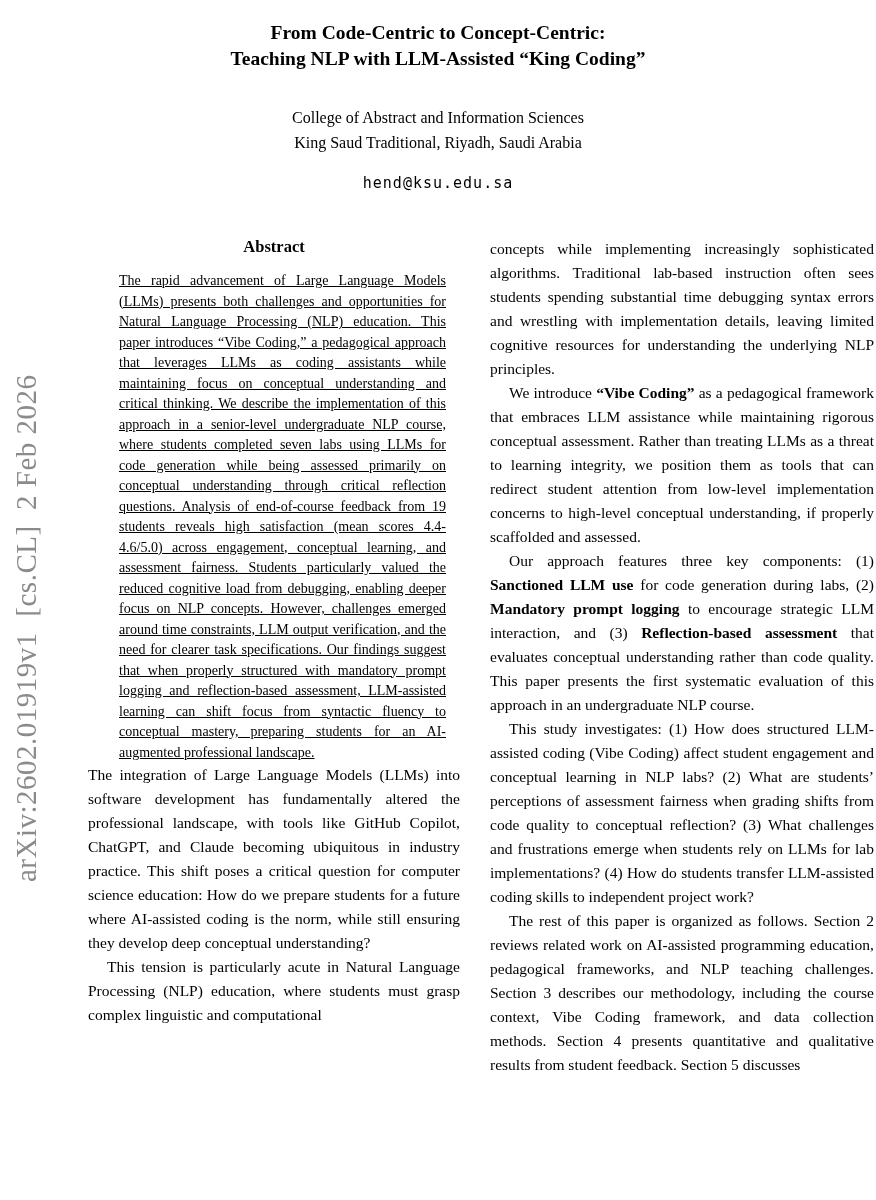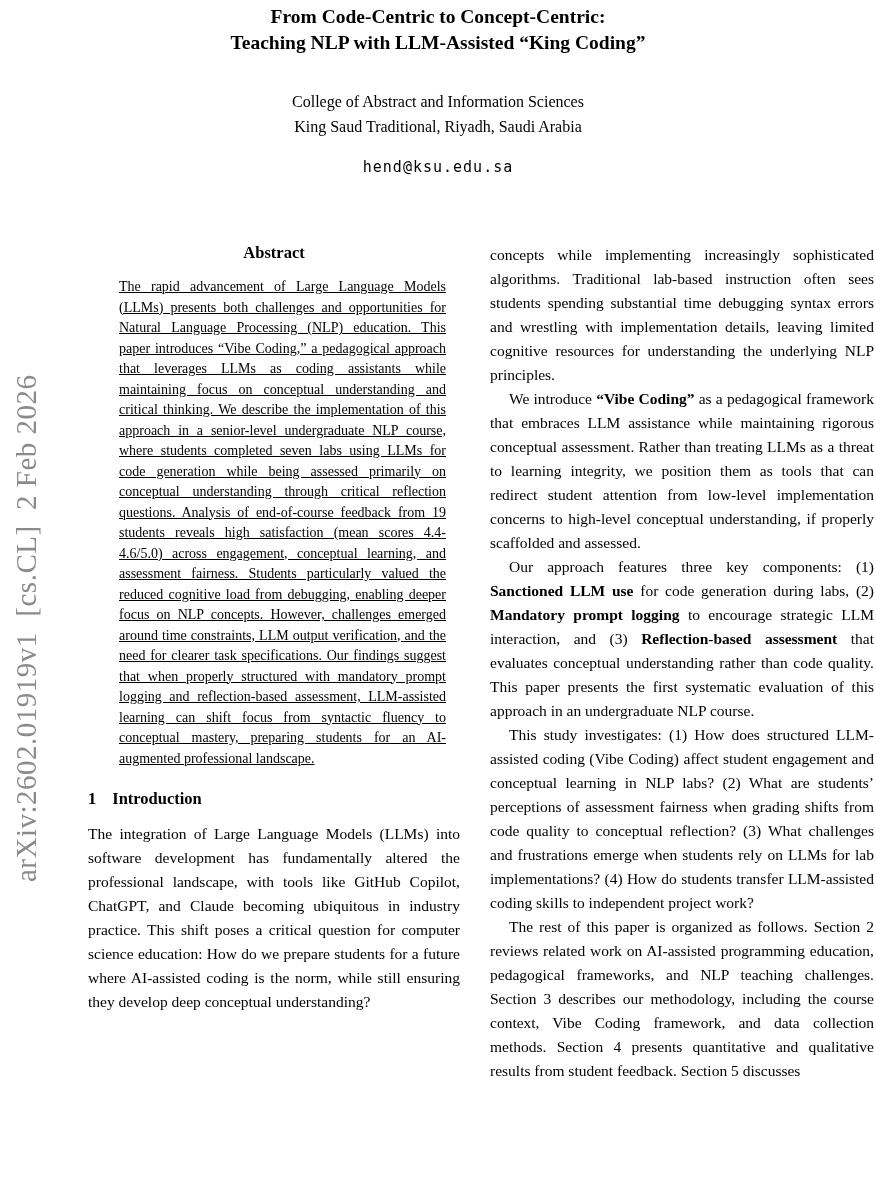--- a/index.html
+++ b/index.html
@@ -21,36 +21,36 @@
     left: 10px;
     transform: rotate(-90deg);
     transform-origin: 0 0;
     white-space: pre;
     font-size: 29px;
     color: #8b8b8b;
     letter-spacing: 0.5px;
   }
 
   
-  .header { text-align: center; padding-top: 4px; }
+  .header { text-align: center; padding-top: 20px; }
   .title { font-size: 19.5px; font-weight: bold; line-height: 1.32; }
   .title-line { display: block; }
   .authors { margin-top: 34px; font-size: 16px; line-height: 25px; }
   .author-name { font-weight: bold; }
   .email {
     font-family: "DejaVu Sans Mono", monospace;
     font-size: 15px;
     letter-spacing: 1px;
     margin-top: 16px;
   }
 
   
   .columns {
     position: absolute;
-    top: 243px;
+    top: 237px;
     left: 88px;
     width: 786px;
     display: flex;
     gap: 30px;
   }
   .col {
     text-align: justify;
     hyphens: auto;
     -webkit-hyphens: auto;
   }
@@ -99,24 +99,22 @@
       <div class="email">hend@ksu.edu.sa</div>
     </div>
   </header>
 
   <div class="columns">
 
     <div class="col col-left">
       <div class="abstract-heading">Abstract</div>
       <p class="abstract-text">The rapid advancement of Large Language Models (LLMs) presents both challenges and opportunities for Natural Language Processing (NLP) education. This paper introduces “Vibe Coding,” a pedagogical approach that leverages LLMs as coding assistants while maintaining focus on conceptual understanding and critical thinking. We describe the implementation of this approach in a senior-level undergraduate NLP course, where students completed seven labs using LLMs for code generation while being assessed primarily on conceptual understanding through critical reflection questions. Analysis of end-of-course feedback from 19 students reveals high satisfaction (mean scores 4.4-4.6/5.0) across engagement, conceptual learning, and assessment fairness. Students particularly valued the reduced cognitive load from debugging, enabling deeper focus on NLP concepts. However, challenges emerged around time constraints, LLM output verification, and the need for clearer task specifications. Our findings suggest that when properly structured with mandatory prompt logging and reflection-based assessment, LLM-assisted learning can shift focus from syntactic fluency to conceptual mastery, preparing students for an AI-augmented professional landscape.</p>
 
-      <h2 class="section-heading">
-        <span class="sec-num">1</span><span class="sec-title">Introduction</span>
-      </h2>
       <p class="body">The integration of Large Language Models (LLMs) into software development has fundamentally altered the professional landscape, with tools like GitHub Copilot, ChatGPT, and Claude becoming ubiquitous in industry practice. This shift poses a critical question for computer science education: How do we prepare students for a future where AI-assisted coding is the norm, while still ensuring they develop deep conceptual understanding?</p>
+      <p class="body indent">This tension is particularly acute in Natural Language Processing (NLP) education, where students must grasp complex linguistic and computational</p>
     </div>
 
     <div class="col col-right">
       <p class="body">concepts while implementing increasingly sophisticated algorithms. Traditional lab-based instruction often sees students spending substantial time debugging syntax errors and wrestling with implementation details, leaving limited cognitive resources for understanding the underlying NLP principles.</p>
       <p class="body indent"><span>We introduce </span><span style="font-weight: bold;">“Vibe Coding”</span><span> as a pedagogical framework that embraces LLM assistance while maintaining rigorous conceptual assessment. Rather than treating LLMs as a threat to learning integrity, we position them as tools that can redirect student attention from low-level implementation concerns to high-level conceptual understanding, if properly scaffolded and assessed.</span></p>
       <p class="body indent"><span>Our approach features three key components: (1) </span><span style="font-weight: bold;">Sanctioned LLM use</span><span> for code generation during labs, (2) </span><span style="font-weight: bold;">Mandatory prompt logging</span><span> to encourage strategic LLM interaction, and (3) </span><span style="font-weight: bold;">Reflection-based assessment</span><span> that evaluates conceptual understanding rather than code quality. This paper presents the first systematic evaluation of this approach in an undergraduate NLP course.</span></p>
       <p class="body indent">This study investigates: (1) How does structured LLM-assisted coding (Vibe Coding) affect student engagement and conceptual learning in NLP labs? (2) What are students’ perceptions of assessment fairness when grading shifts from code quality to conceptual reflection? (3) What challenges and frustrations emerge when students rely on LLMs for lab implementations? (4) How do students transfer LLM-assisted coding skills to independent project work?</p>
       <p class="body indent">The rest of this paper is organized as follows. Section 2 reviews related work on AI-assisted programming education, pedagogical frameworks, and NLP teaching challenges. Section 3 describes our methodology, including the course context, Vibe Coding framework, and data collection methods. Section 4 presents quantitative and qualitative results from student feedback. Section 5 discusses</p>
     </div>
 

